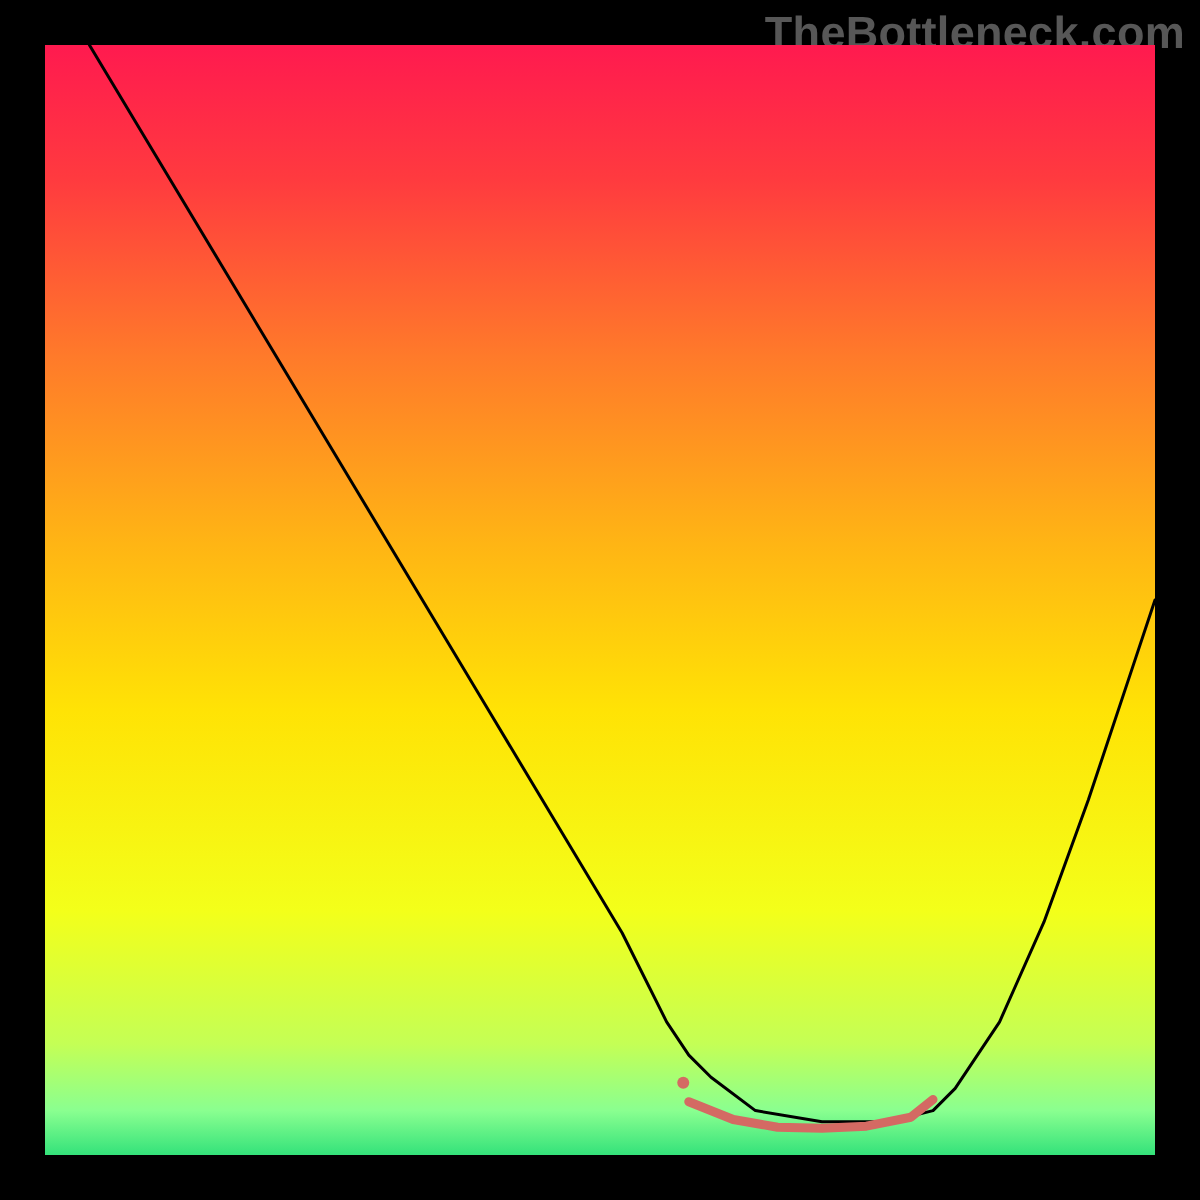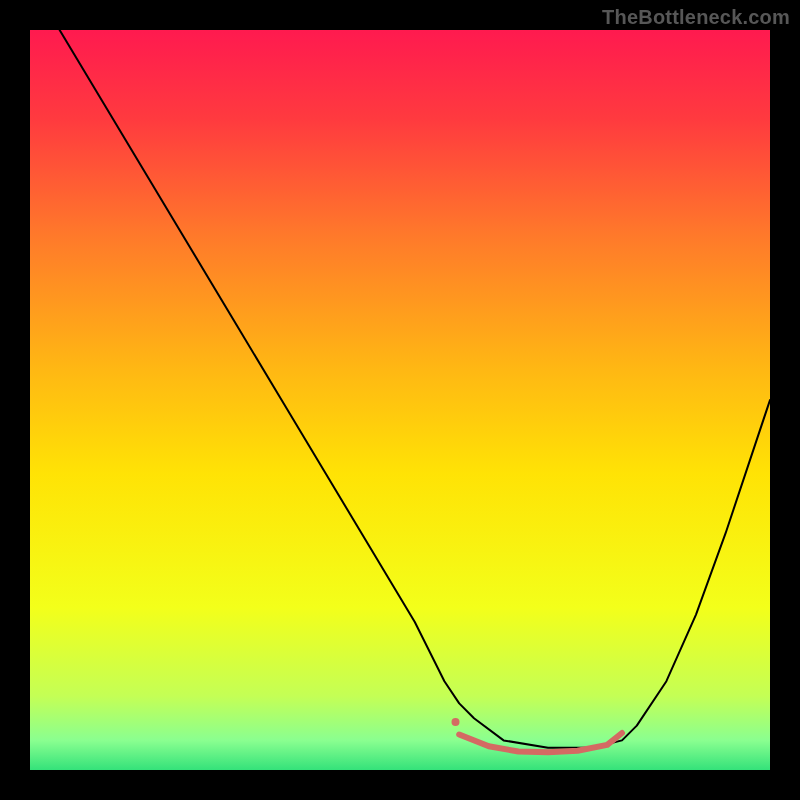--- a/index.html
+++ b/index.html
@@ -8,21 +8,21 @@
     position: relative;
     width: 800px;
     height: 800px;
     background: #000;
   }
   .watermark {
     position: absolute;
     top: 6px;
     right: 10px;
     font-family: Arial, Helvetica, sans-serif;
-    font-size: 20px;
+    font-size: 30px;
     font-weight: 600;
     color: #575757;
     letter-spacing: 0.2px;
   }
   .plot {
     position: absolute;
     left: 30px;
     top: 30px;
     width: 740px;
     height: 740px;

